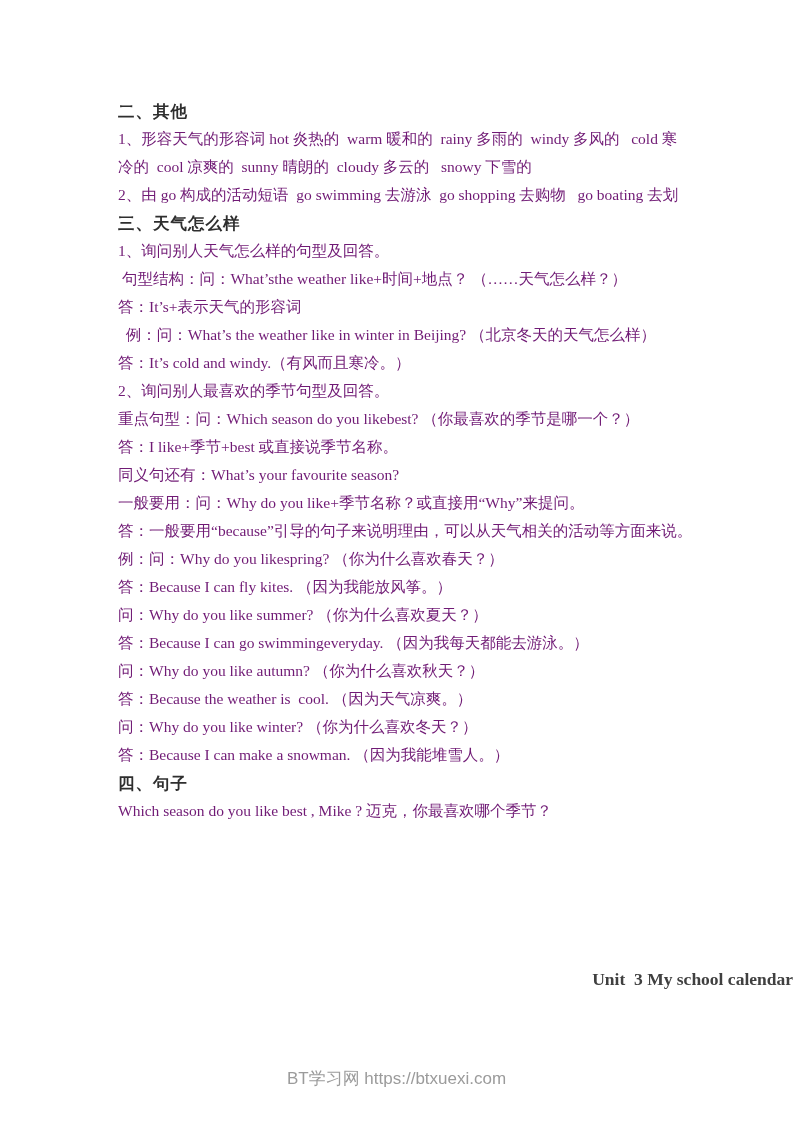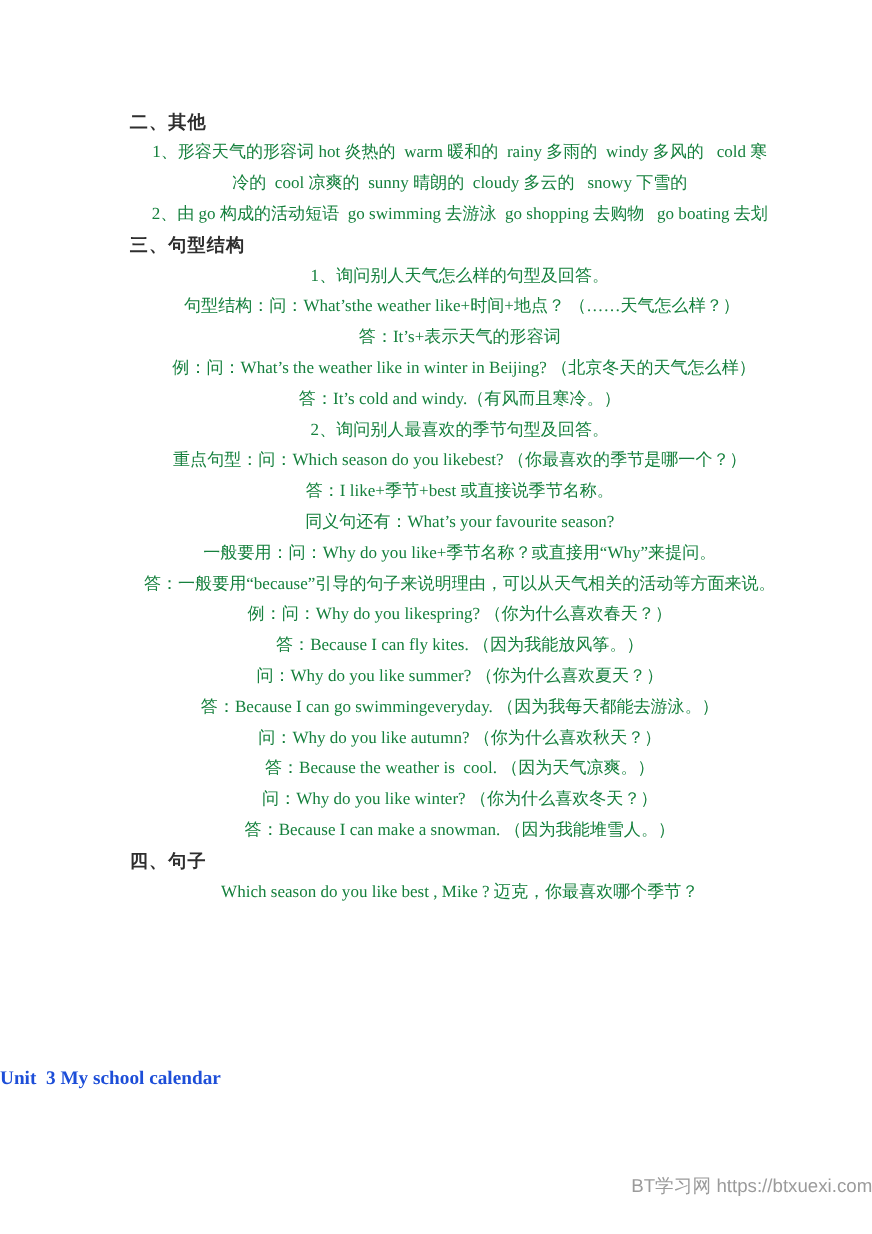--- a/index.html
+++ b/index.html
@@ -23,66 +23,65 @@
   }
   .doc-body p {
     margin: 0;
     height: 28px;
     line-height: 28px;
     white-space: pre;
     overflow: visible;
   }
   .doc-body p.body {
     font-size: 15.5px;
-    color: #15803d;
+    color: #701a75;
     font-family: "Liberation Serif", serif;
-    text-align: center;
   }
   .doc-body p.heading {
     font-size: 16.5px;
     font-weight: bold;
     color: #2e2e2e;
     font-family: "Liberation Sans", sans-serif;
     letter-spacing: 1px;
   }
   .unit-title {
     position: absolute;
     top: 969px;
     left: 0;
     width: 100%;
-    text-align: left;
+    text-align: right;
     font-family: "Liberation Serif", serif;
     font-weight: bold;
     font-size: 17.5px;
-    color: #1d4ed8;
+    color: #404040;
     white-space: pre;
   }
   .site-footer {
     position: absolute;
     top: 1067px;
     left: 0;
     width: 100%;
-    text-align: right;
+    text-align: center;
     font-family: "Liberation Sans", sans-serif;
     font-size: 17px;
     color: #9b9b9b;
     white-space: pre;
   }
 </style>
 </head>
 <body>
 
 <div class="page">
 
   <div class="doc-body">
       <p class="heading">二、其他</p>
       <p class="body">1、形容天气的形容词 hot 炎热的  warm 暖和的  rainy 多雨的  windy 多风的   cold 寒</p>
       <p class="body">冷的  cool 凉爽的  sunny 晴朗的  cloudy 多云的   snowy 下雪的</p>
       <p class="body">2、由 go 构成的活动短语  go swimming 去游泳  go shopping 去购物   go boating 去划</p>
-      <p class="heading">三、句型结构</p>
+      <p class="heading">三、天气怎么样</p>
       <p class="body">1、询问别人天气怎么样的句型及回答。</p>
       <p class="body"> 句型结构：问：What’sthe weather like+时间+地点？ （……天气怎么样？）</p>
       <p class="body">答：It’s+表示天气的形容词</p>
       <p class="body">  例：问：What’s the weather like in winter in Beijing? （北京冬天的天气怎么样）</p>
       <p class="body">答：It’s cold and windy.（有风而且寒冷。）</p>
       <p class="body">2、询问别人最喜欢的季节句型及回答。</p>
       <p class="body">重点句型：问：Which season do you likebest? （你最喜欢的季节是哪一个？）</p>
       <p class="body">答：I like+季节+best 或直接说季节名称。</p>
       <p class="body">同义句还有：What’s your favourite season?</p>
       <p class="body">一般要用：问：Why do you like+季节名称？或直接用“Why”来提问。</p>

